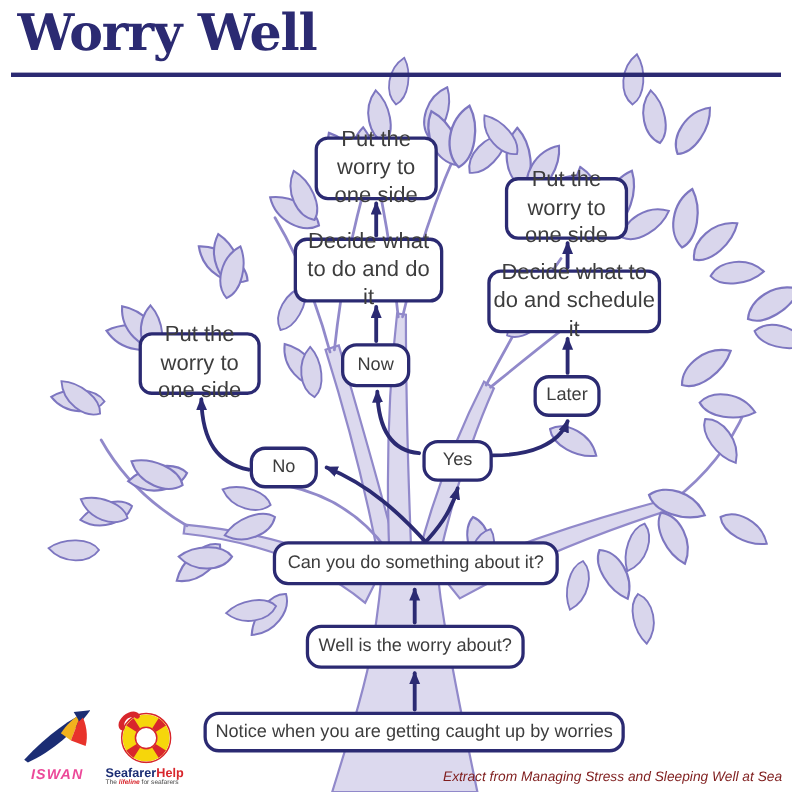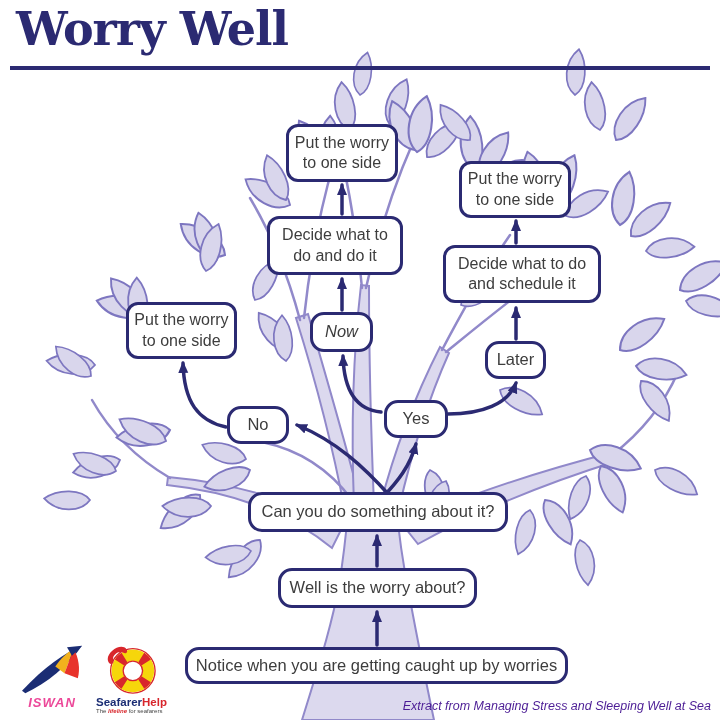--- a/index.html
+++ b/index.html
@@ -22,29 +22,29 @@
   svg.tree{position:absolute;left:0;top:0;z-index:1;}
   #leaves use{fill:#d9d6ec;stroke:#7d76c0;stroke-width:2;}
   .trunk{fill:#dcd9ee;stroke:#9189ca;stroke-width:2;}
   .twig{fill:none;stroke:#9189ca;stroke-width:2.5;stroke-linecap:round;}
   .arrow{fill:none;stroke:#2b2a72;stroke-width:3.5;stroke-linecap:round;}
   
   .node{
     position:absolute;z-index:4;box-sizing:border-box;
     background:#ffffff;border:3px solid #2b2a72;border-radius:12px;
     display:flex;align-items:center;justify-content:center;text-align:center;
-    color:#3d3d3d;font-size:16px;line-height:1.28;padding:0 4px;
+    color:#3d3d3d;font-size:20px;line-height:1.28;padding:0 4px;
   }
   .node.big{font-size:16.5px;border-radius:14px;}
   .node.decide-do{padding:5px 9px;}
   .node.decide-sched{padding:0 2px;}
   
   .attribution{
     position:absolute;right:9px;top:699px;z-index:6;
-    font-style:italic;font-size:12.5px;color:#4c1d95;margin-left:48px;
+    font-style:italic;font-size:12.5px;color:#7f1d1d;margin-left:48px;
   }
   .logo{position:absolute;z-index:6;}
   .iswan-wrap{left:8px;top:644px;width:88px;text-align:center;}
   .iswan-label{
     font-style:italic;font-weight:bold;font-size:13px;color:#ec4899;
     margin-top:-3px;letter-spacing:1px;
   }
   .sfh-wrap{left:96px;top:644px;width:64px;text-align:right;}
   .sfh-brand{font-weight:bold;font-size:11.5px;margin-top:-2px;white-space:nowrap;}
   .sfh-brand .b1{color:#1b2d74;}
@@ -167,21 +167,21 @@
   </svg>
 
   <h1 class="title">Worry Well</h1>
   <div class="title-rule"></div>
 
   <div class="node big" style="left:185px;top:647px;width:383px;height:37px;">Notice when you are getting caught up by worries</div>
   <div class="node big" style="left:278px;top:568px;width:199px;height:40px;">Well is the worry about?</div>
   <div class="node big" style="left:248px;top:492px;width:260px;height:40px;">Can you do something about it?</div>
   <div class="node big" style="left:227px;top:406px;width:62px;height:38px;">No</div>
   <div class="node big" style="left:384px;top:400px;width:64px;height:38px;">Yes</div>
-  <div class="node big" style="left:310px;top:312px;width:63px;height:40px;font-style:italic;">Now</div>
+  <div class="node big" style="left:310px;top:312px;width:63px;height:40px;">Now</div>
   <div class="node big" style="left:485px;top:341px;width:61px;height:38px;">Later</div>
   <div class="node" style="left:126px;top:302px;width:111px;height:57px;">Put the worry to one side</div>
   <div class="node decide-do" style="left:267px;top:216px;width:136px;height:59px;">Decide what to do and do it</div>
   <div class="node" style="left:286px;top:124px;width:112px;height:58px;">Put the worry to one side</div>
   <div class="node decide-sched" style="left:443px;top:245px;width:158px;height:58px;">Decide what to do and schedule it</div>
   <div class="node" style="left:459px;top:161px;width:112px;height:57px;">Put the worry to one side</div>
 
   <div class="logo iswan-wrap">
     <svg width="84" height="50" viewBox="0 0 84 60">
       <path d="M6,56 C32,28 58,10 78,2 C62,25 36,47 10,59 Z" fill="#1b2d74"></path>

